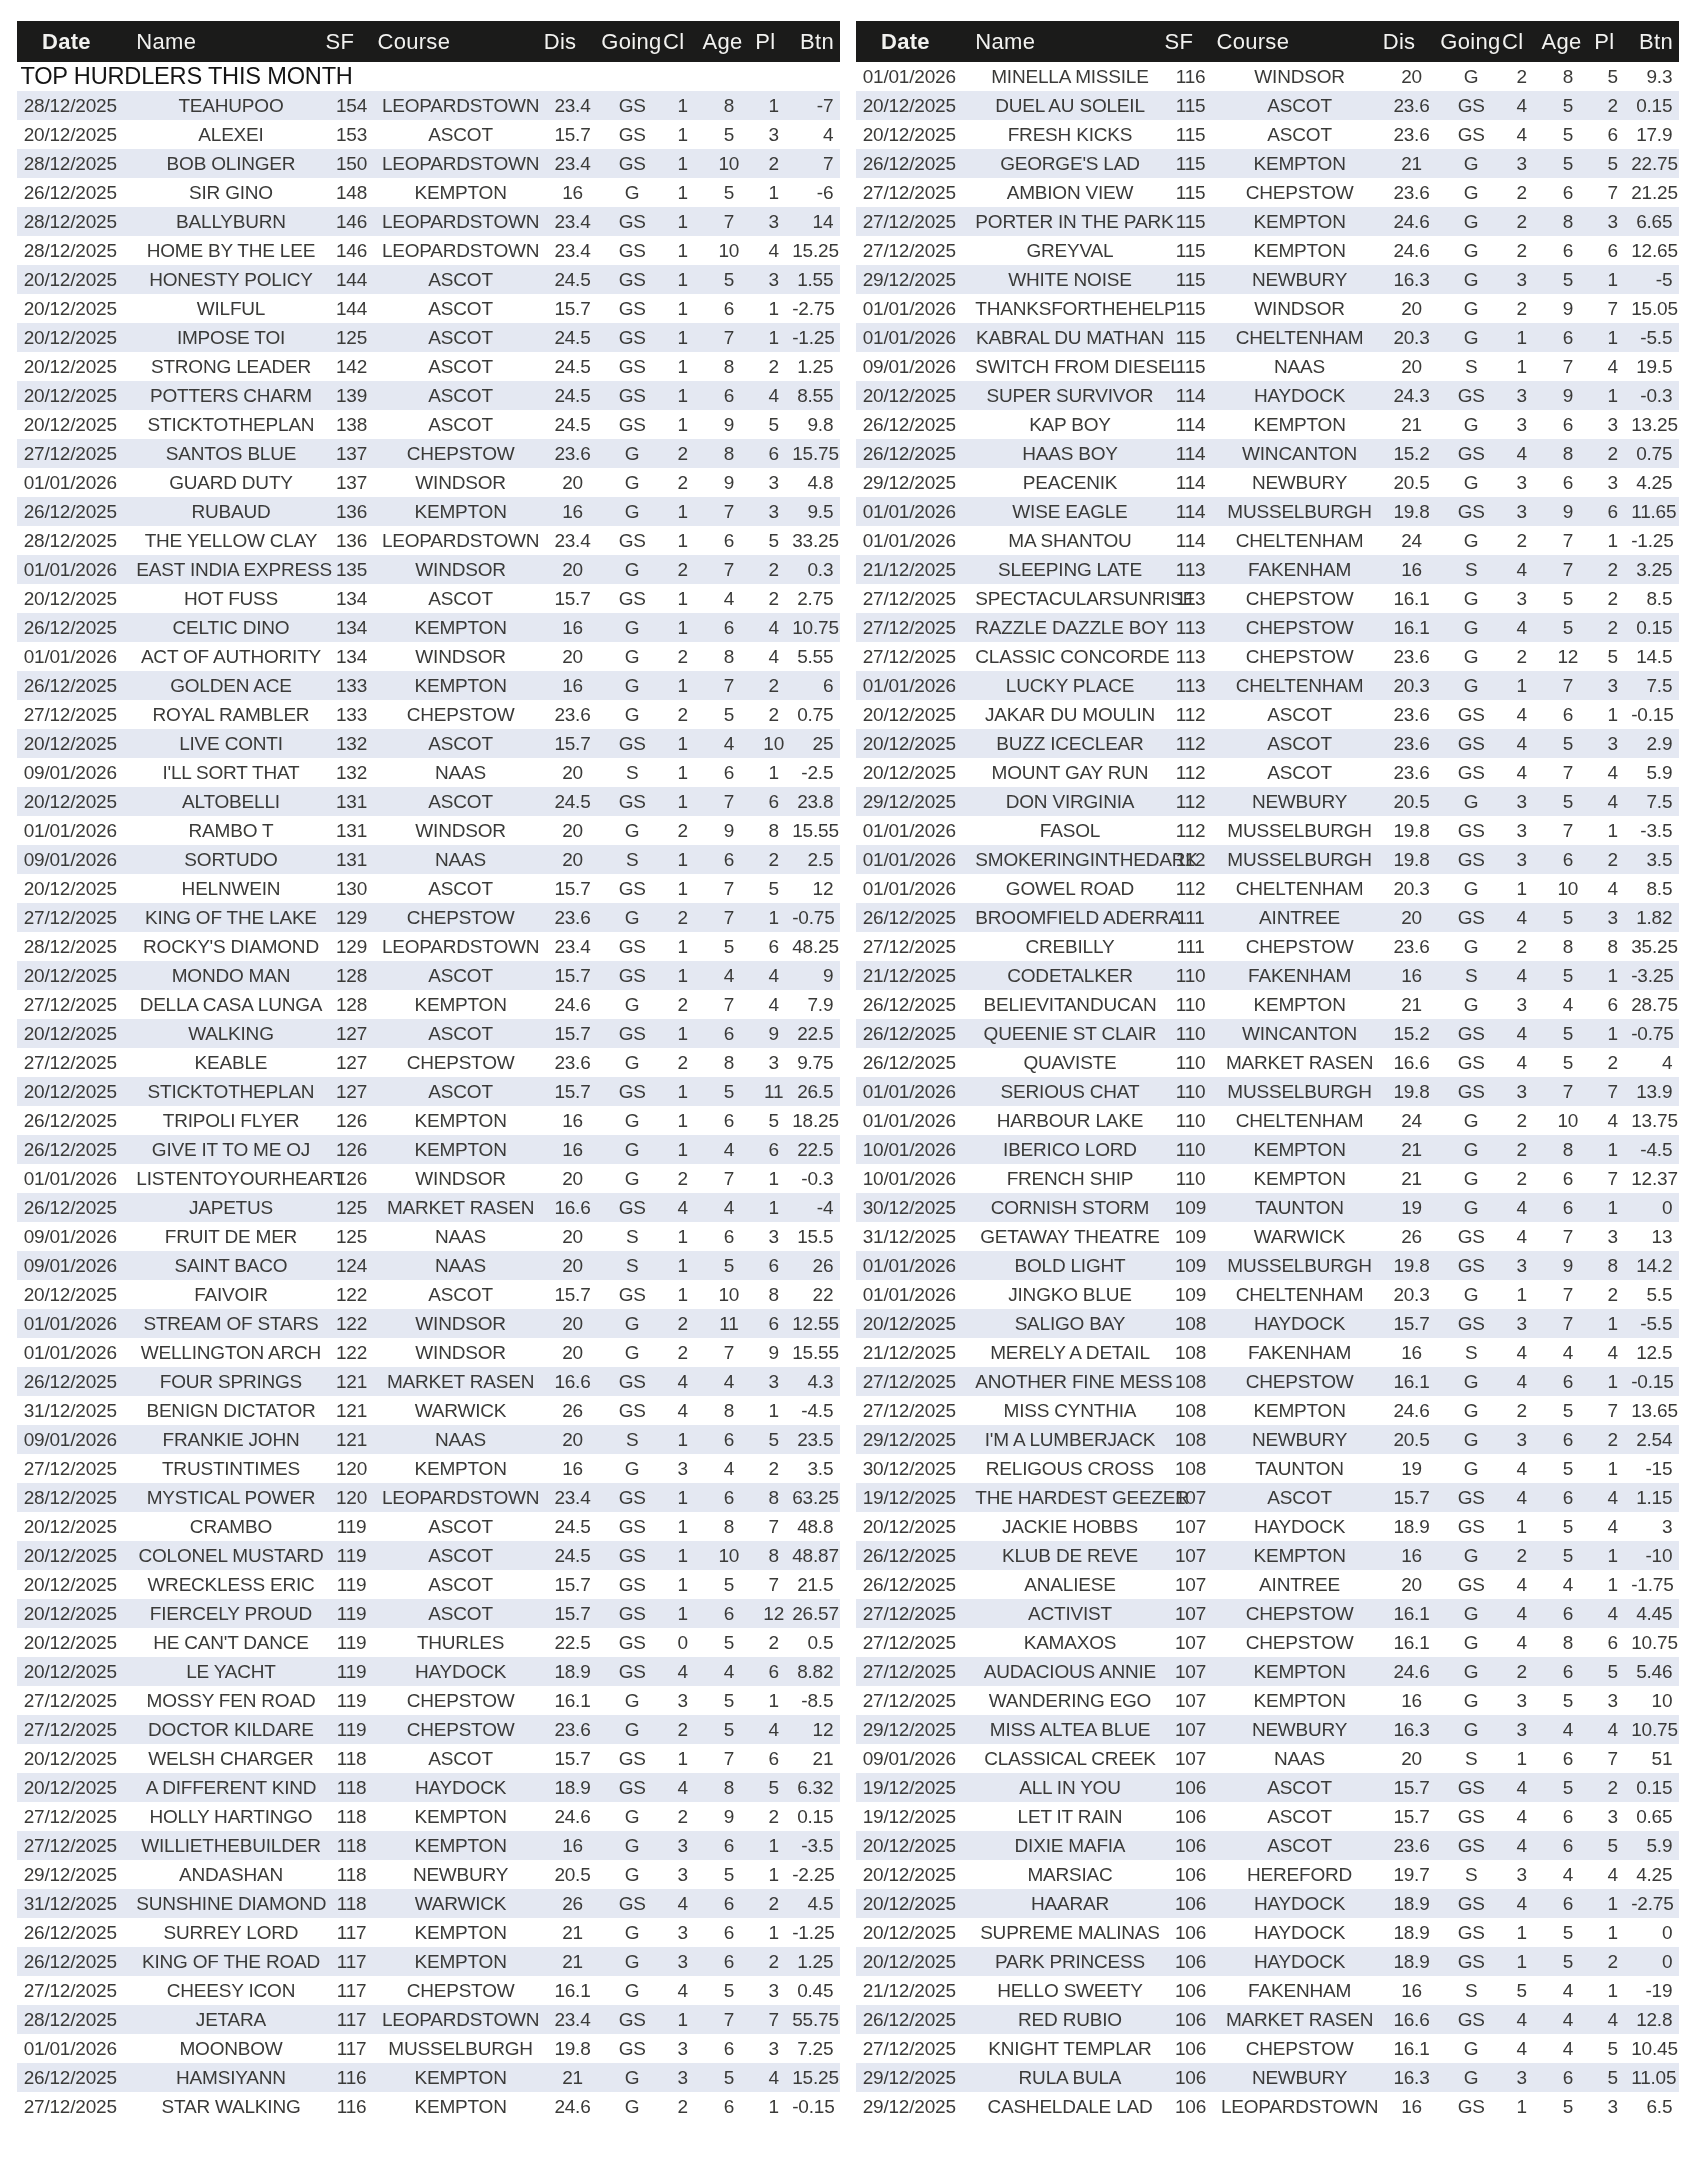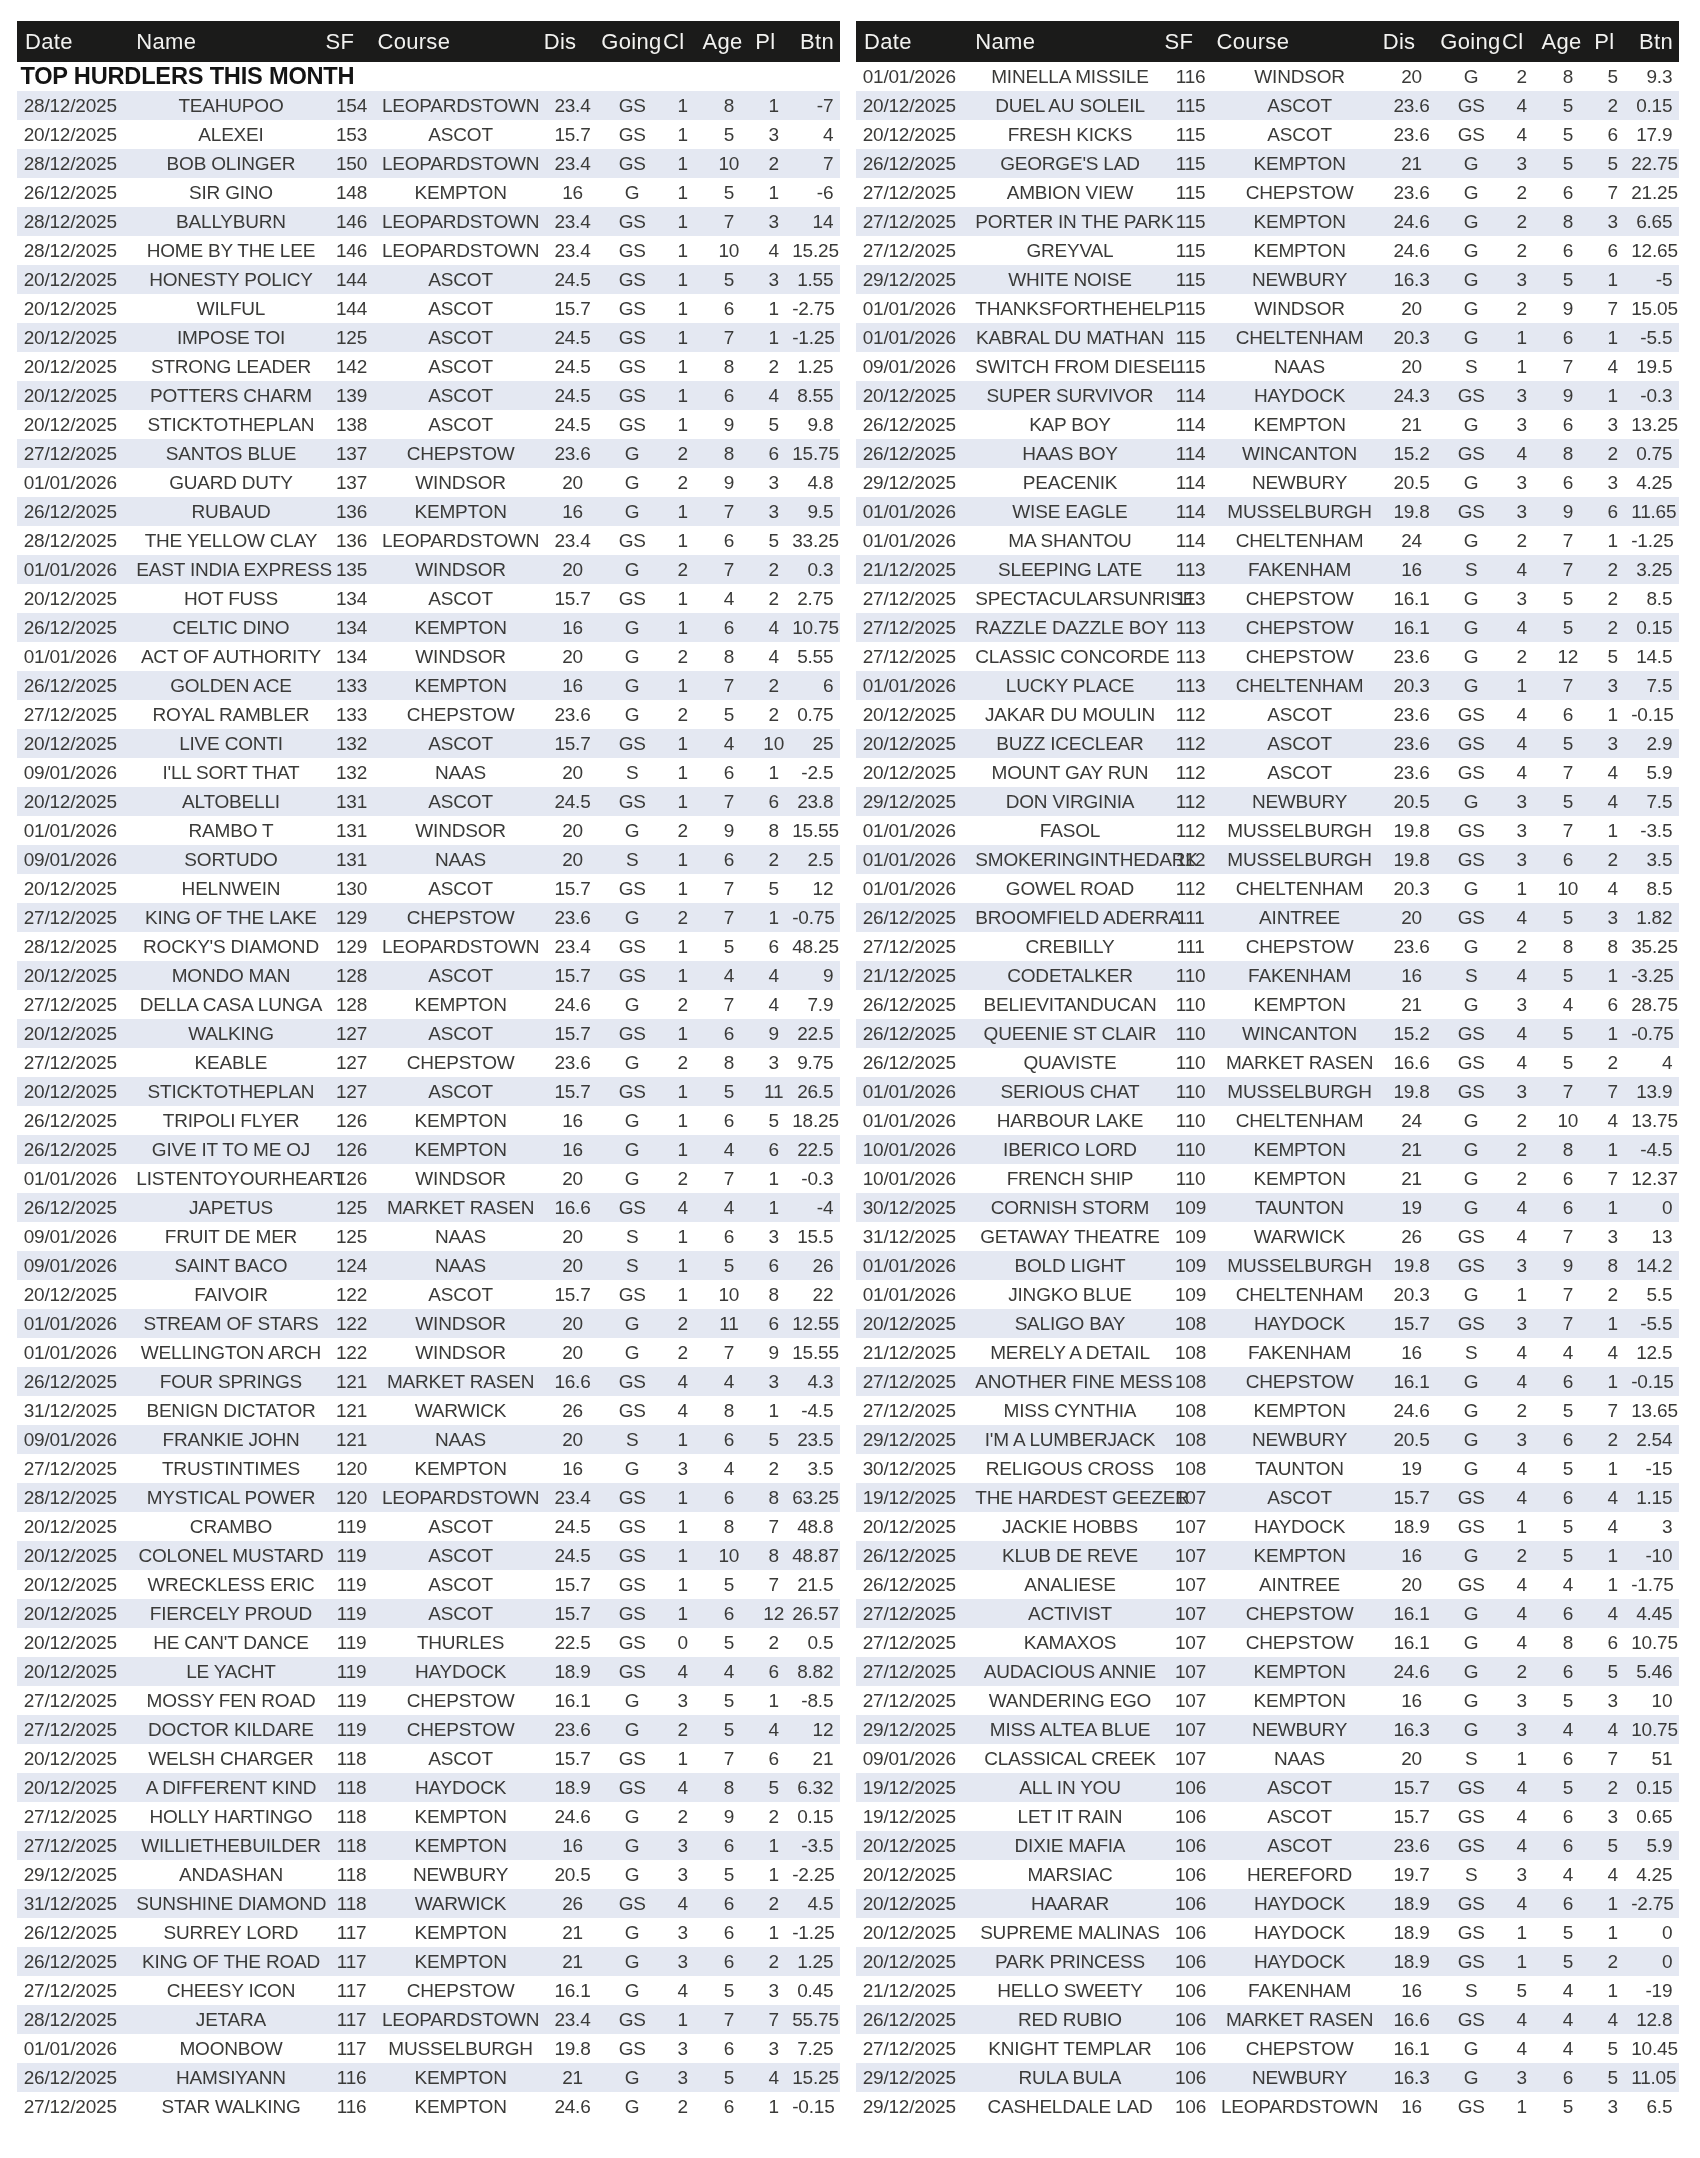--- a/index.html
+++ b/index.html
@@ -47,39 +47,39 @@
     background:var(--header-bg);
     color:var(--header-text);
     font-size:22px;
     font-weight:400;
     height:41px;
     letter-spacing:0.3px;
     text-align:left;
     white-space:nowrap;
     padding:0;
   }
-  thead th.c-date{text-align:left;padding-left:8px;}
+  thead th.c-date{text-align:left;padding-left:25px;font-weight:bold;}
   thead th.c-btn{text-align:right;padding-right:6px;}
   tbody td{
     height:29px;
     font-size:19px;
     letter-spacing:-0.2px;
     text-align:center;
     white-space:nowrap;
     padding:0;
     overflow:visible;
   }
   tbody tr:nth-child(even){background:var(--stripe);}
   td.c-date{text-align:left;padding-left:6.7px;}
   td.c-btn{text-align:right;padding-right:6.7px;}
   td.title-cell{
     text-align:left;
     padding-left:3.4px;
     font-size:23.6px;
-    font-weight:700;
+    font-weight:400;
     letter-spacing:-0.2px;
     color:var(--title-text);
   }
 </style>
 </head>
 <body>
 
 <div class="page">
   <div class="tables">
 

